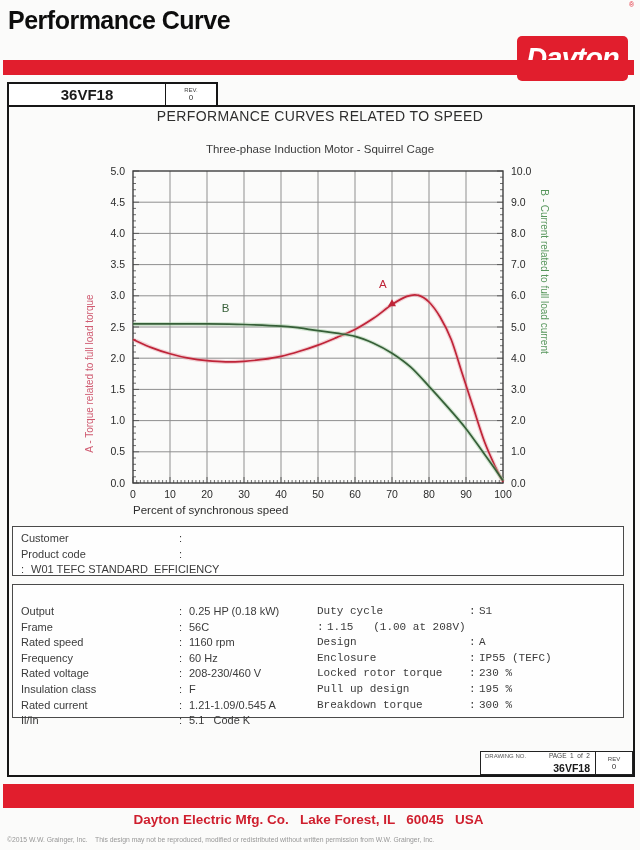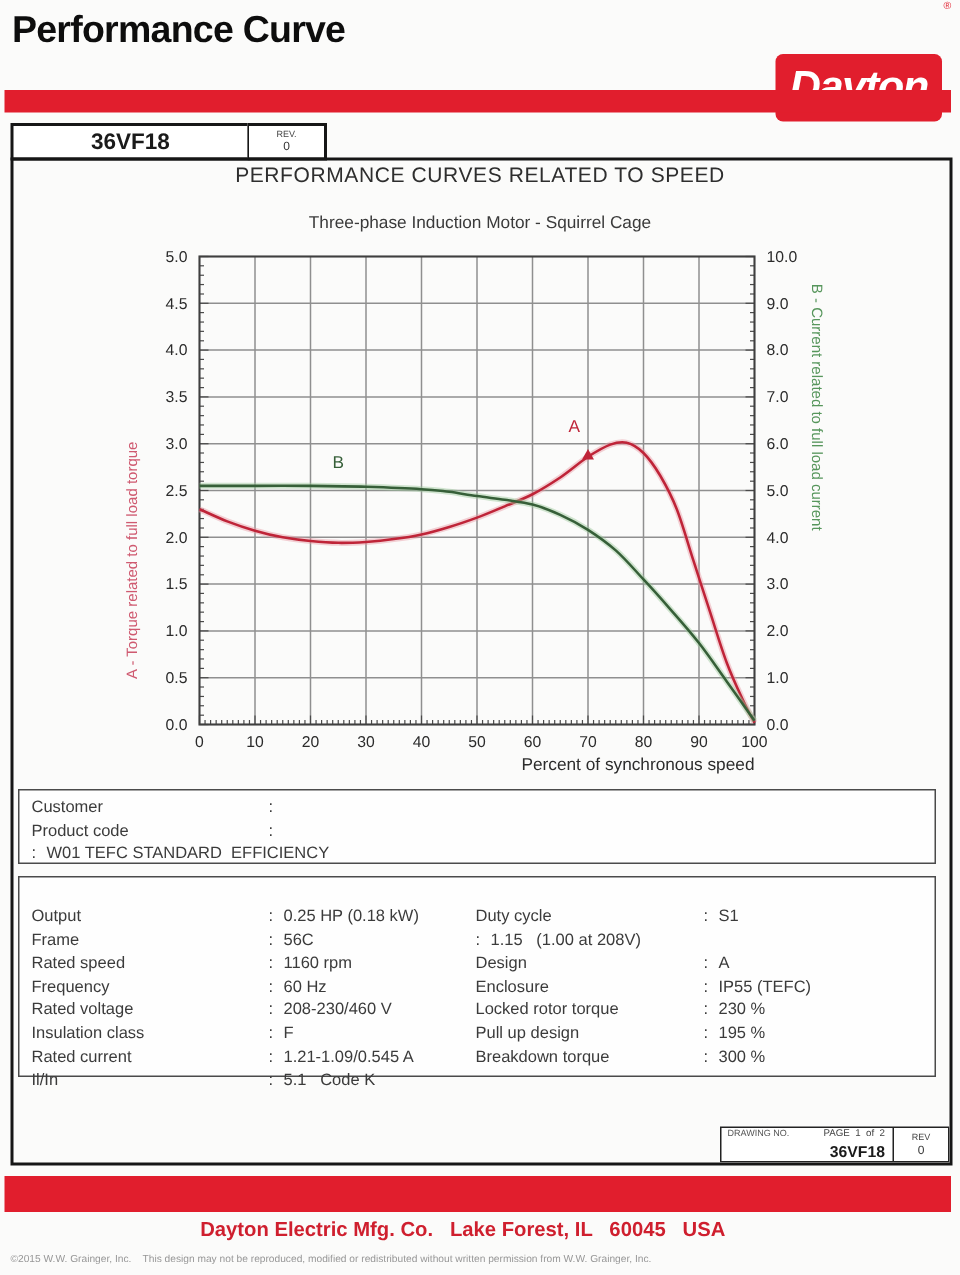--- a/index.html
+++ b/index.html
@@ -22,31 +22,31 @@
            align-items:center;justify-content:center;line-height:1;}
   .rev-l{font-size:6px;color:#444;}
   .rev-v{font-size:8px;color:#333;margin-top:1px;}
   .main-box{position:absolute;left:7px;top:105px;width:624px;height:668px;
             border:2px solid #161616;background:transparent;}
   .chart-title{position:absolute;left:40px;top:108px;width:560px;text-align:center;
                font-size:14px;color:#2e2e2e;letter-spacing:0.4px;}
   .chart-subtitle{position:absolute;left:40px;top:143px;width:560px;text-align:center;
                   font-size:11.5px;color:#3a3a3a;}
   #chart-svg{position:absolute;left:0;top:0;}
-  .x-axis-title{position:absolute;left:133px;top:504px;width:370px;text-align:right;
+  .x-axis-title{position:absolute;left:133px;top:504px;width:370px;text-align:left;
                 font-size:11.5px;color:#2c2c2c;}
   .v-title{position:absolute;width:240px;text-align:center;font-size:10px;}
   .v-title.left{left:-31px;top:368px;transform:rotate(-90deg);}
   .v-title.right{left:424px;top:266px;transform:rotate(90deg);}
   .cust-box{position:absolute;left:12px;top:526px;width:612px;height:50px;border:1.5px solid #4a4a4a;
             background:#fefefe;padding:4px 0 0 8px;box-sizing:border-box;}
   .specs-box{position:absolute;left:12px;top:584px;width:612px;height:134px;border:1.5px solid #4a4a4a;
              background:#fefefe;padding:19px 0 0 8px;box-sizing:border-box;display:flex;}
   .specs-col.l{width:296px;flex:none;}
-  .specs-col.r{flex:1;}
+  .specs-col.r{flex:1;font-family:Liberation Mono, monospace;}
   .kv-row{display:flex;font-size:11px;line-height:15.6px;color:#3b3b3b;}
   .kv-label{width:158px;flex:none;}
   .specs-col.r .kv-label{width:152px;}
   .kv-colon{width:10px;flex:none;text-align:left;}
   .kv-value{white-space:pre;}
   .drawing-box{position:absolute;left:480px;top:751px;width:153px;height:24px;border:1.5px solid #222;
                background:#fff;box-sizing:border-box;display:flex;}
   .dwg-main{flex:1;display:flex;flex-direction:column;justify-content:space-between;
             padding:1px 5px 1px 4px;line-height:1;}
   .dwg-top{display:flex;justify-content:space-between;align-items:flex-start;}

